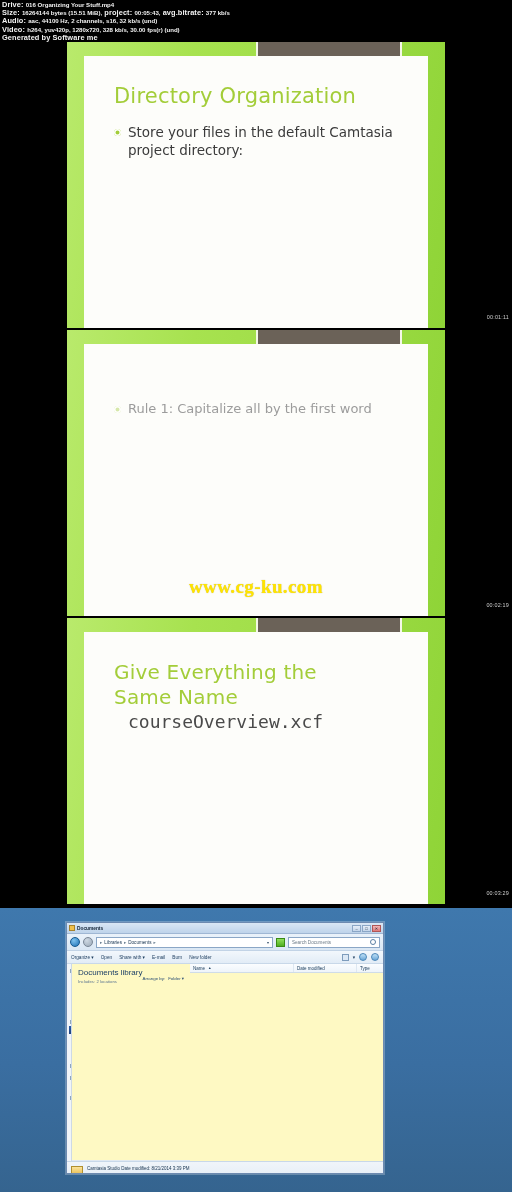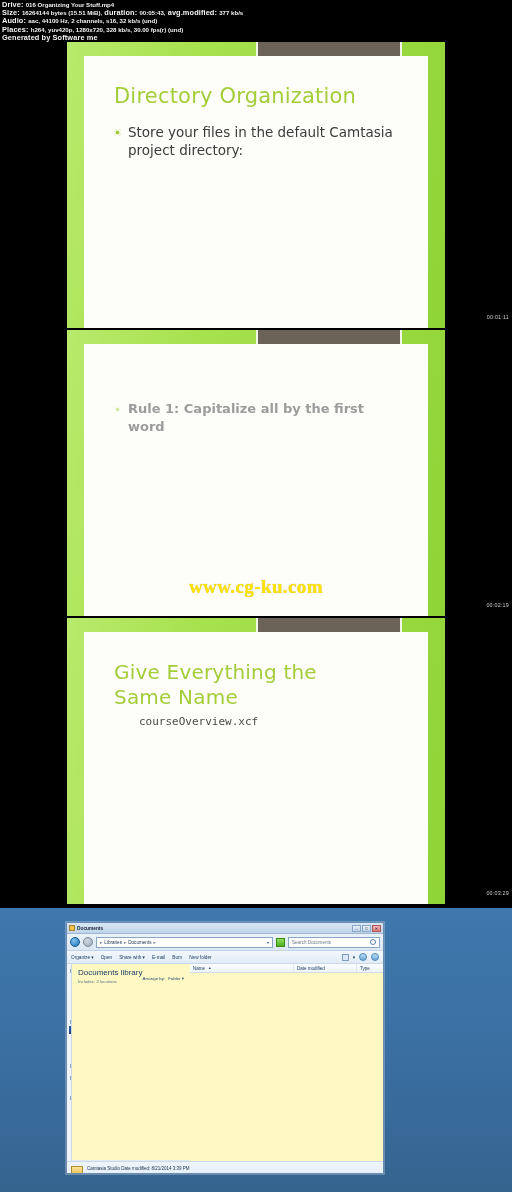--- a/index.html
+++ b/index.html
@@ -55,21 +55,21 @@
 
   .bullet-row { display: flex; align-items: flex-start; margin-top: 14px; }
   .bullet-dot {
     width: 7px; height: 7px; border-radius: 50%;
     background: #a3cd39; margin-top: 6px; margin-right: 7px; flex: 0 0 auto;
     box-shadow: inset 0 0 0 1.5px #ffffff;
   }
   .bullet-text { color: #3b3b3b; font-size: 13.5px; line-height: 18px; font-family: "DejaVu Sans", sans-serif; }
   .bullet-text.dim { color: #9c9c9c; font-size: 13px; }
   .sub-text { color: #3b3b3b; font-size: 13.5px; line-height: 18px; margin-top: 18px; margin-left: 14px; font-family: "DejaVu Sans", sans-serif; }
-  .mono-line { font-family: "DejaVu Sans Mono", monospace; font-size: 11px; line-height: 15px; color: #4a4a4a; margin-left: 25px; }
+  .mono-line { font-family: "DejaVu Sans Mono", monospace; font-size: 18px; line-height: 15px; color: #4a4a4a; margin-left: 14px; }
 
   .watermark {
     position: absolute; left: 0; right: 0; bottom: 18px;
     text-align: center; color: #ffe400; font-size: 19px; font-weight: bold;
     font-family: "Liberation Serif", serif; letter-spacing: 0.4px;
     text-shadow: 0 0 1px rgba(120,100,0,.5);
   }
 
   .timestamp {
     position: absolute; right: 3px; font-size: 5.4px; color: #cfcfcf;
@@ -209,31 +209,31 @@
 <div id="page">
 
   <div class="info-header">
     <div class="info-line">
       <span>Drive:</span>
       <span class="sm">016 Organizing Your Stuff.mp4</span>
     </div>
     <div class="info-line">
       <span>Size:</span>
       <span class="sm">16264144 bytes (15.51 MiB),</span>
-      <span>duration:</span>
+      <span>project:</span>
       <span class="sm">00:05:43,</span>
-      <span>avg.modified:</span>
+      <span>avg.bitrate:</span>
       <span class="sm">377 kb/s</span>
     </div>
     <div class="info-line">
       <span>Audio:</span>
       <span class="sm">aac, 44100 Hz, 2 channels, s16, 32 kb/s (und)</span>
     </div>
     <div class="info-line">
-      <span>Places:</span>
+      <span>Video:</span>
       <span class="sm">h264, yuv420p, 1280x720, 328 kb/s, 30.00 fps(r) (und)</span>
     </div>
     <div class="info-line">Generated by Software me</div>
   </div>
 
   <div class="slides">
 
     <div class="slide-wrap">
       <div class="slide">
         <div class="tabbar"></div>
@@ -248,21 +248,21 @@
         </div>
       </div>
       <div class="timestamp" style="top:272px;">00:01:11</div>
     </div>
 
     <div class="slide-wrap">
       <div class="slide">
         <div class="tabbar"></div>
         <div class="sheet with-tab">
           <div class="slide-body">
-            <div class="bullet-row" style="margin-top:28px;font-weight:bold;">
+            <div class="bullet-row" style="margin-top:28px;">
               <div class="bullet-dot" style="background:#d7e8ab;"></div>
               <div class="bullet-text dim">Rule 1: Capitalize all by the first word</div>
             </div>
           </div>
           <div class="watermark">www.cg-ku.com</div>
         </div>
       </div>
       <div class="timestamp" style="top:272px;">00:02:19</div>
     </div>
 

